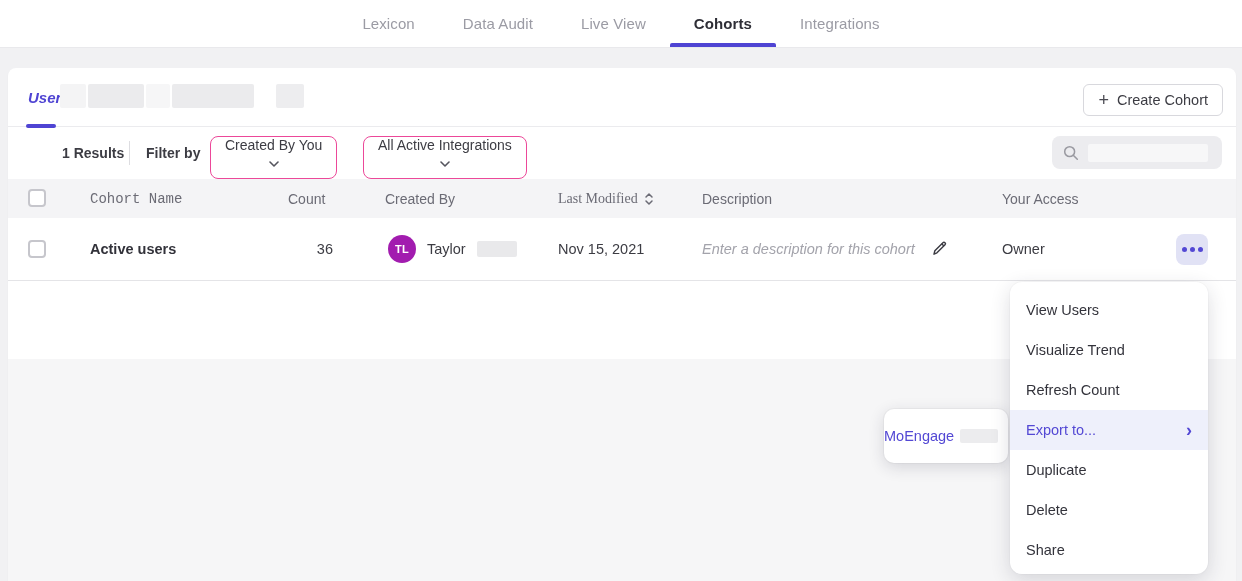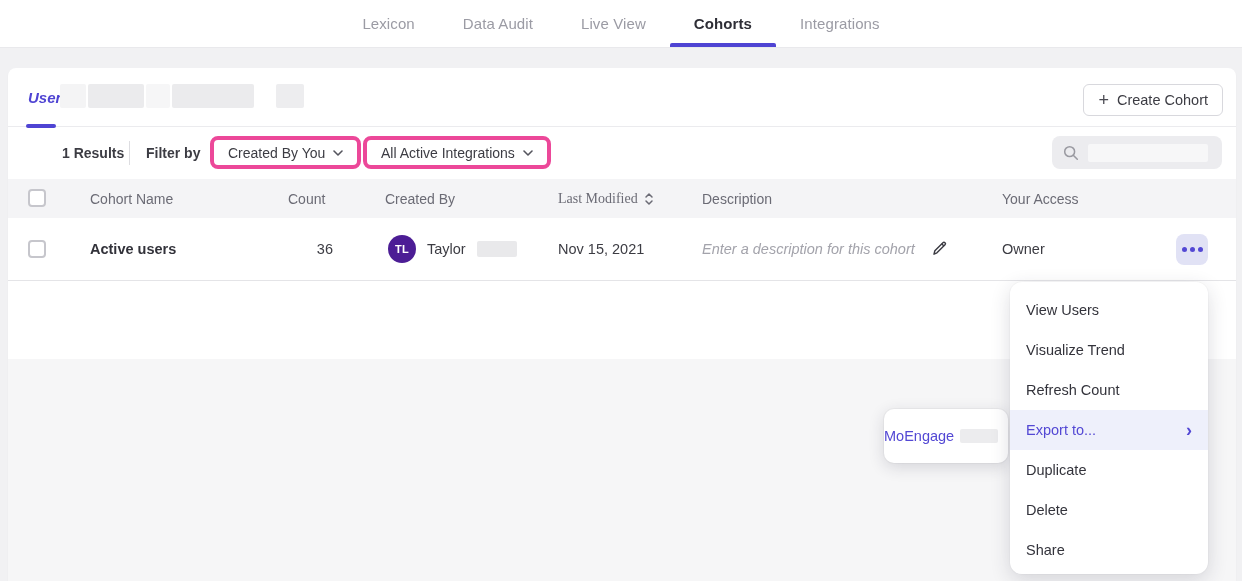--- a/index.html
+++ b/index.html
@@ -29,37 +29,37 @@
 
   .create-btn { position:absolute; right:13px; top:16px; height:32px; padding:0 14px; display:flex; align-items:center; gap:8px;
                 border:1px solid #d8d8dd; border-radius:6px; background:#fff; font-size:14.5px; color:#3c3c43; cursor:pointer; }
   .plus-glyph { font-size:18px; line-height:1; color:#4a4a52; font-weight:400; }
 
   
   .filter-row { position:relative; height:52px; display:flex; align-items:center; }
   .results-label { position:absolute; left:54px; font-size:14px; font-weight:600; color:#3c3c43; }
   .v-divider { position:absolute; left:121px; top:14px; height:24px; width:1px; background:#dddde1; }
   .filterby-label { position:absolute; left:138px; font-size:14px; font-weight:700; color:#3c3c43; }
-  .pill { position:absolute; top:9px; height:33px; display:flex; align-items:center; gap:8px; padding:0 14px;
-          border:4px solid #ec4899; border-radius:8px; background:#fff; font-size:14px; color:#3c3c43; cursor:pointer; }
+  .pill { position:absolute; top:9px; height:43px; display:flex; align-items:center; gap:8px; padding:0 14px;
+          border:1px solid #ec4899; border-radius:8px; background:#fff; font-size:14px; color:#3c3c43; cursor:pointer;flex-direction:column; }
   .pill-1 { left:202px; }
   .pill-2 { left:355px; }
   .chev-down { width:10px; height:6px; display:inline-block; }
   .search-box { position:absolute; right:14px; top:9px; width:170px; height:33px; background:#ececef;
                 border-radius:8px; display:flex; align-items:center; padding:0 10px; cursor:text; }
   .search-redact { margin-left:8px; width:120px; height:18px; background:#f7f7f8; border-radius:2px; }
 
   
   .thead { position:relative; height:39px; background:#f4f4f6; display:flex; align-items:center;
            font-size:14px; color:#6b6b75; }
   .col-abs { position:absolute; }
   .checkbox { width:18px; height:18px; border:2px solid #c6c6cc; border-radius:4px; background:#fff; cursor:pointer; }
   .trow { position:relative; height:63px; background:#fff; border-bottom:1px solid #e4e4e7; font-size:14.5px; color:#3c3c43; }
   .cohort-name { font-weight:700; color:#32323a; cursor:pointer; }
-  .avatar { width:28px; height:28px; border-radius:50%; background:#4c1d95; color:#fff; font-size:11px; font-weight:700;
+  .avatar { width:28px; height:28px; border-radius:50%; background:#a21caf; color:#fff; font-size:11px; font-weight:700;
             display:flex; align-items:center; justify-content:center; letter-spacing:.3px; }
   .created-cell { display:flex; align-items:center; gap:11px; }
   .name-redact { width:40px; height:16px; background:#e9e9eb; border-radius:2px; }
   .desc-input { border:none; outline:none; background:transparent; font-family:"Liberation Sans",sans-serif;
                 font-size:14.5px; width:218px; color:#3c3c43;font-style:italic; }
   .desc-input::placeholder { color:#a3a3ab; opacity:1; }
   .pencil-btn { cursor:pointer; display:flex; align-items:center; }
   .dots-btn { position:absolute; left:1168px; top:16px; width:32px; height:31px; background:#e1e2f5; border-radius:8px;
               display:flex; align-items:center; justify-content:center; gap:3px; cursor:pointer; }
   .dot { width:5px; height:5px; border-radius:50%; background:#5348d4; }
@@ -134,21 +134,21 @@
           <line x1="12.8" y1="12.8" x2="17" y2="17" stroke="#9a9aa1" stroke-width="1.7" stroke-linecap="round"></line>
         </svg>
         <span class="search-redact"></span>
       </div>
     </div>
 
     <div class="thead">
       <div class="col-abs" style="left:20px; top:10px;">
         <div class="checkbox"></div>
       </div>
-      <span class="col-abs" style="left:82px;">Cohort Name</span>
+      <span class="col-abs" style="left:82px;font-family:Liberation Mono, monospace;">Cohort Name</span>
       <span class="col-abs" style="left:280px;">Count</span>
       <span class="col-abs" style="left:377px;">Created By</span>
       <span class="col-abs" style="left:550px; display:flex; align-items:center; gap:6px;font-family:Liberation Serif, serif;">
         <span>Last Modified</span>
         <svg width="10" height="14" viewBox="0 0 10 14">
           <polyline points="2,5 5,2 8,5" fill="none" stroke="#6b6b75" stroke-width="1.5" stroke-linecap="round" stroke-linejoin="round"></polyline>
           <polyline points="2,9 5,12 8,9" fill="none" stroke="#6b6b75" stroke-width="1.5" stroke-linecap="round" stroke-linejoin="round"></polyline>
         </svg>
       </span>
       <span class="col-abs" style="left:694px;">Description</span>

